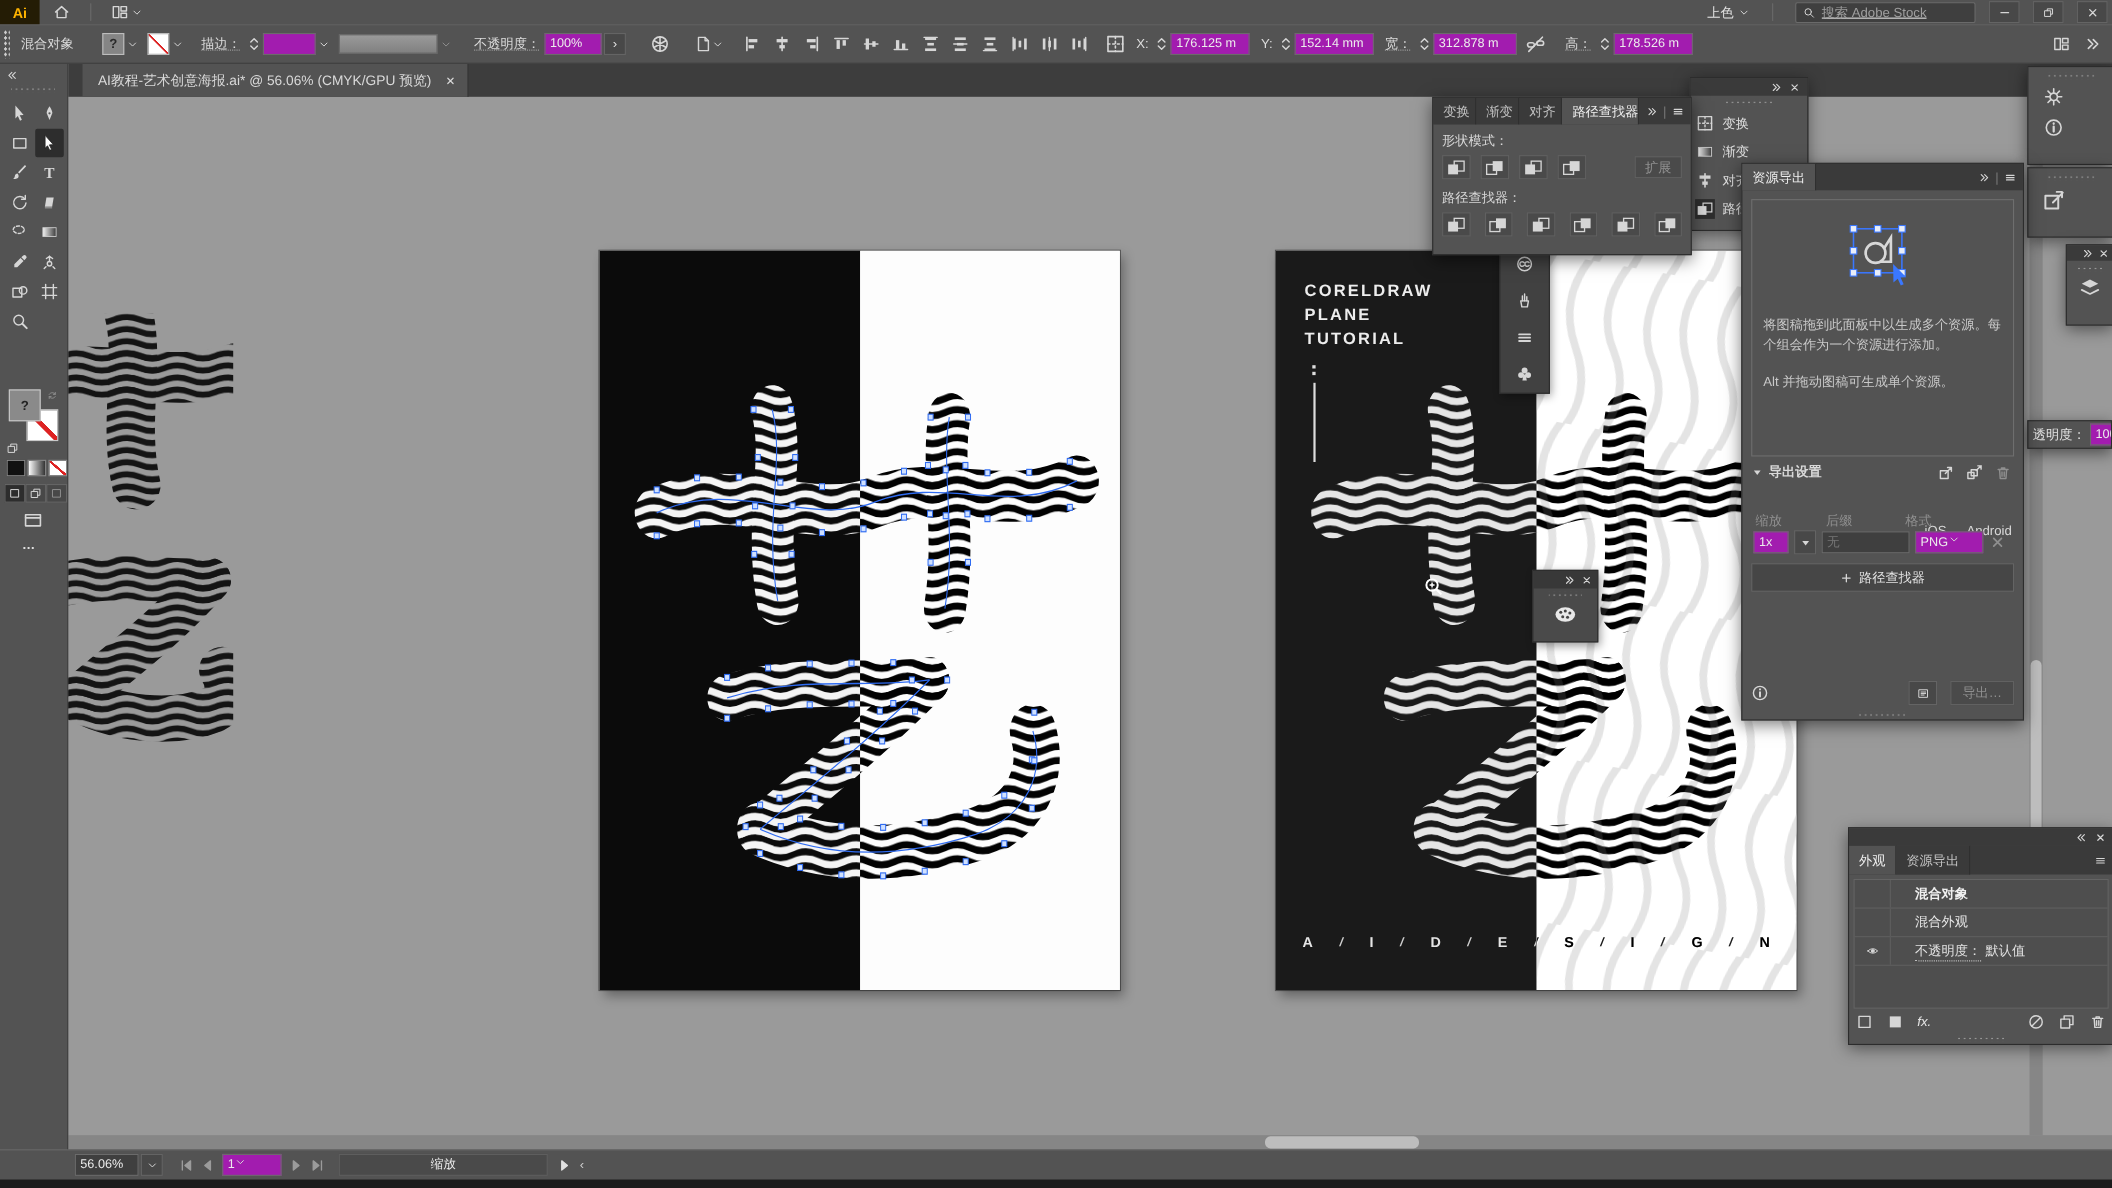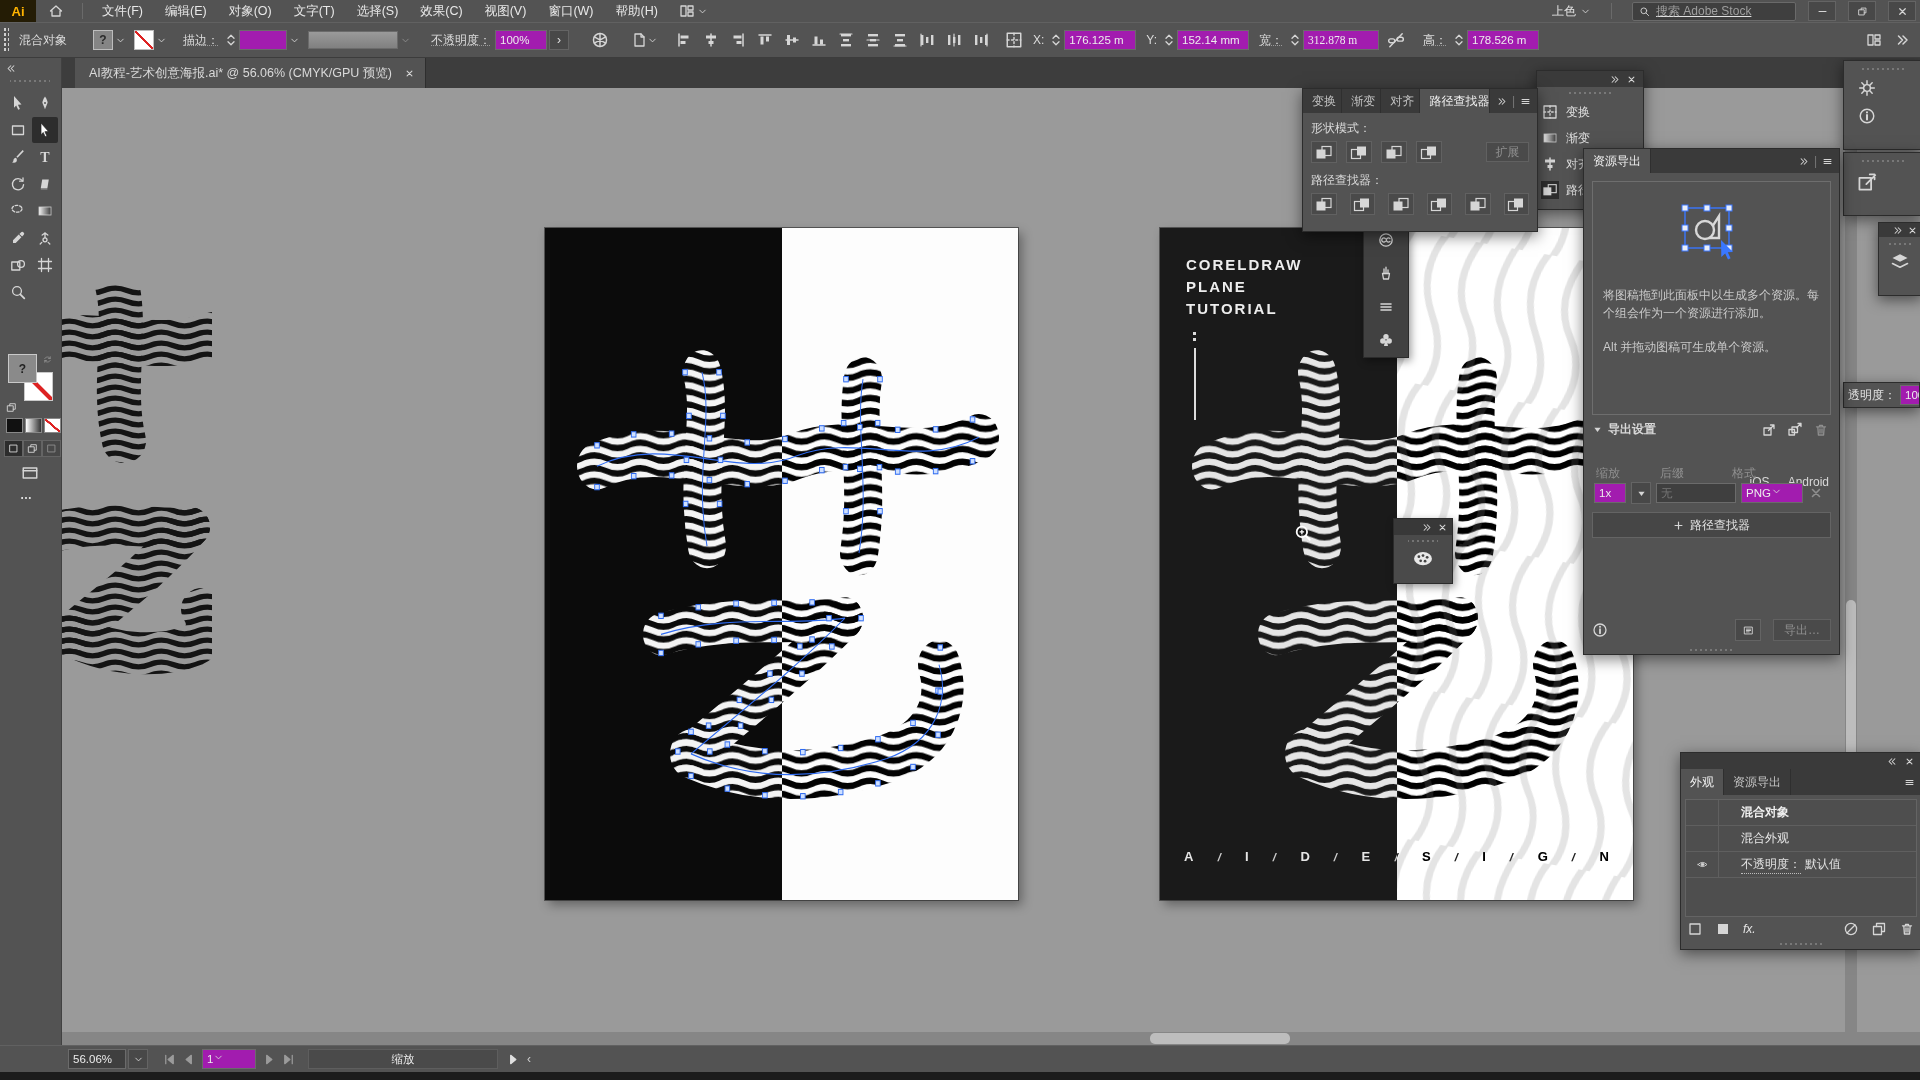--- a/index.html
+++ b/index.html
@@ -316,31 +316,20 @@
   <header id="menubar" class="abs">
     <div style="width:36px;height:22px;background:#241c05;color:#ffb400;font-weight:bold;font-size:13px;display:flex;align-items:center;justify-content:center;">
       <span>Ai</span>
     </div>
     <span class="icn" style="margin:0 10px 0 12px;">
         <svg viewBox="0 0 16 16" fill="none" stroke="currentColor" stroke-width="1.3" stroke-linecap="round" stroke-linejoin="round">
           <path d="M2.5 8L8 3l5.5 5M4 7.5V13h8V7.5"></path>
         </svg>
       </span>
     <div class="vsep"></div>
-    <nav id="menus" class="row">
-        <span class="menu-item">文件(F)</span>
-        <span class="menu-item">编辑(E)</span>
-        <span class="menu-item">对象(O)</span>
-        <span class="menu-item">文字(T)</span>
-        <span class="menu-item">选择(S)</span>
-        <span class="menu-item">效果(C)</span>
-        <span class="menu-item">视图(V)</span>
-        <span class="menu-item">窗口(W)</span>
-        <span class="menu-item">帮助(H)</span>
-      </nav>
     <span class="icn" style="margin-left:10px;">
         <svg viewBox="0 0 16 16" fill="none" stroke="currentColor" stroke-width="1.3" stroke-linecap="round" stroke-linejoin="round">
           <rect x="2" y="3" width="5" height="10"></rect>
           <rect x="9" y="3" width="5" height="4"></rect>
           <rect x="9" y="9" width="5" height="4"></rect>
         </svg>
       </span>
     <span class="icn sm" style="margin-left:2px;">
         <svg viewBox="0 0 16 16" fill="none" stroke="currentColor" stroke-width="1.3" stroke-linecap="round" stroke-linejoin="round">
           <path d="M4 6l4 4 4-4"></path>
@@ -556,21 +545,21 @@
           <path d="M5 6.2l3-3 3 3M5 9.8l3 3 3-3"></path>
         </svg>
       </span>
     <span class="field" style="width:62px;"><span>152.14 mm</span></span>
     <span class="cb-label" style="text-decoration:underline dotted #9a9a9a;">宽：</span>
     <span class="icn">
         <svg viewBox="0 0 16 16" fill="none" stroke="currentColor" stroke-width="1.3" stroke-linecap="round" stroke-linejoin="round">
           <path d="M5 6.2l3-3 3 3M5 9.8l3 3 3-3"></path>
         </svg>
       </span>
-    <span class="field" style="width:66px;font-family:Liberation Serif, serif;"><span>312.878 m</span></span>
+    <span class="field" style="width:66px;"><span>312.878 m</span></span>
     <span class="icn" style="margin:0 8px;width:18px;height:18px;">
         <svg viewBox="0 0 16 16" fill="none" stroke="currentColor" stroke-width="1.3" stroke-linecap="round" stroke-linejoin="round">
           <rect x="1.5" y="7" width="5.5" height="3.4" rx="1.7"></rect>
           <rect x="9" y="5.6" width="5.5" height="3.4" rx="1.7"></rect>
           <path d="M2.5 14L13.5 2.5"></path>
         </svg>
       </span>
     <span class="cb-label" style="text-decoration:underline dotted #9a9a9a;">高：</span>
     <span class="icn">
         <svg viewBox="0 0 16 16" fill="none" stroke="currentColor" stroke-width="1.3" stroke-linecap="round" stroke-linejoin="round">

